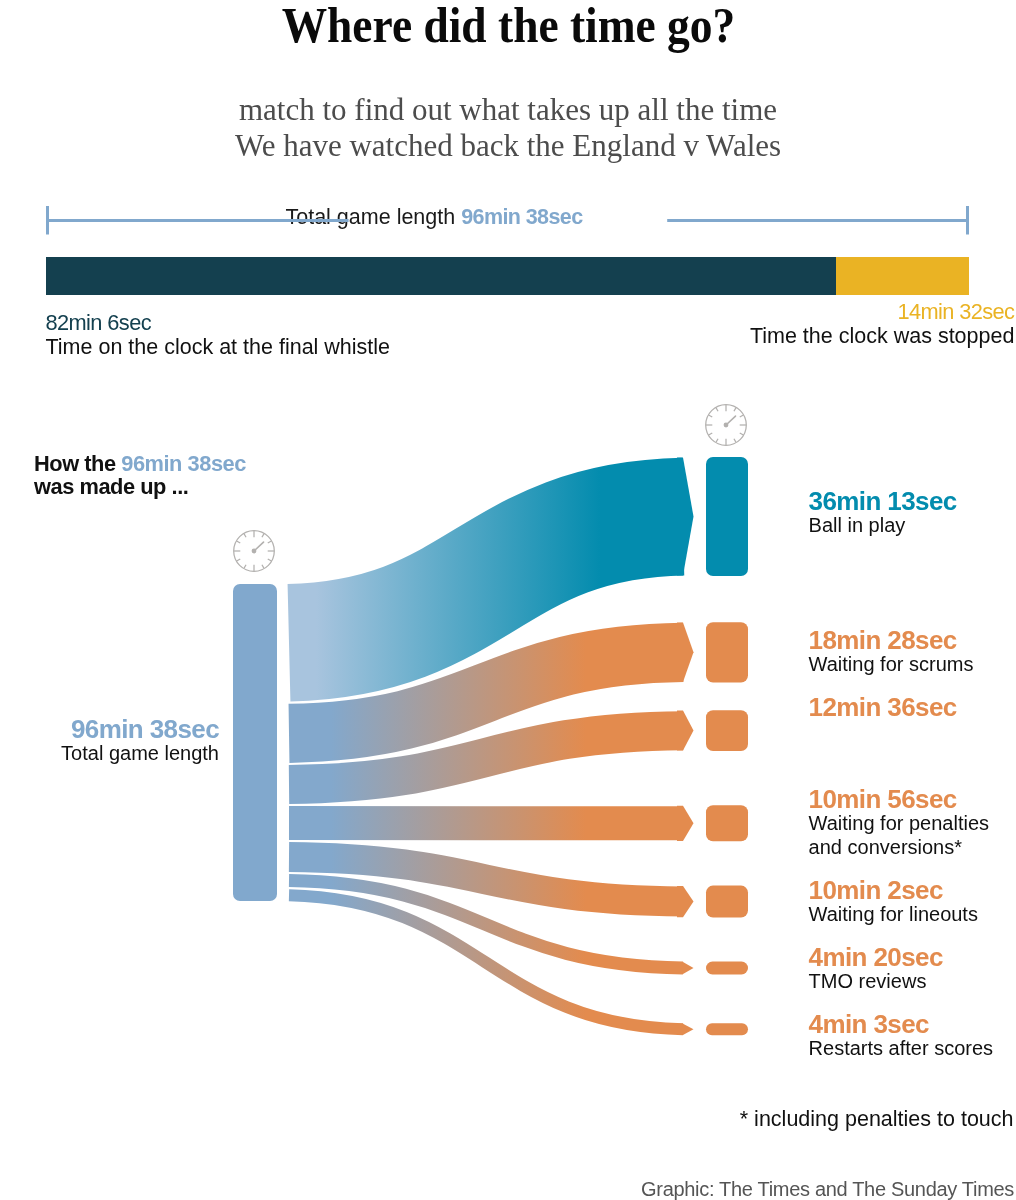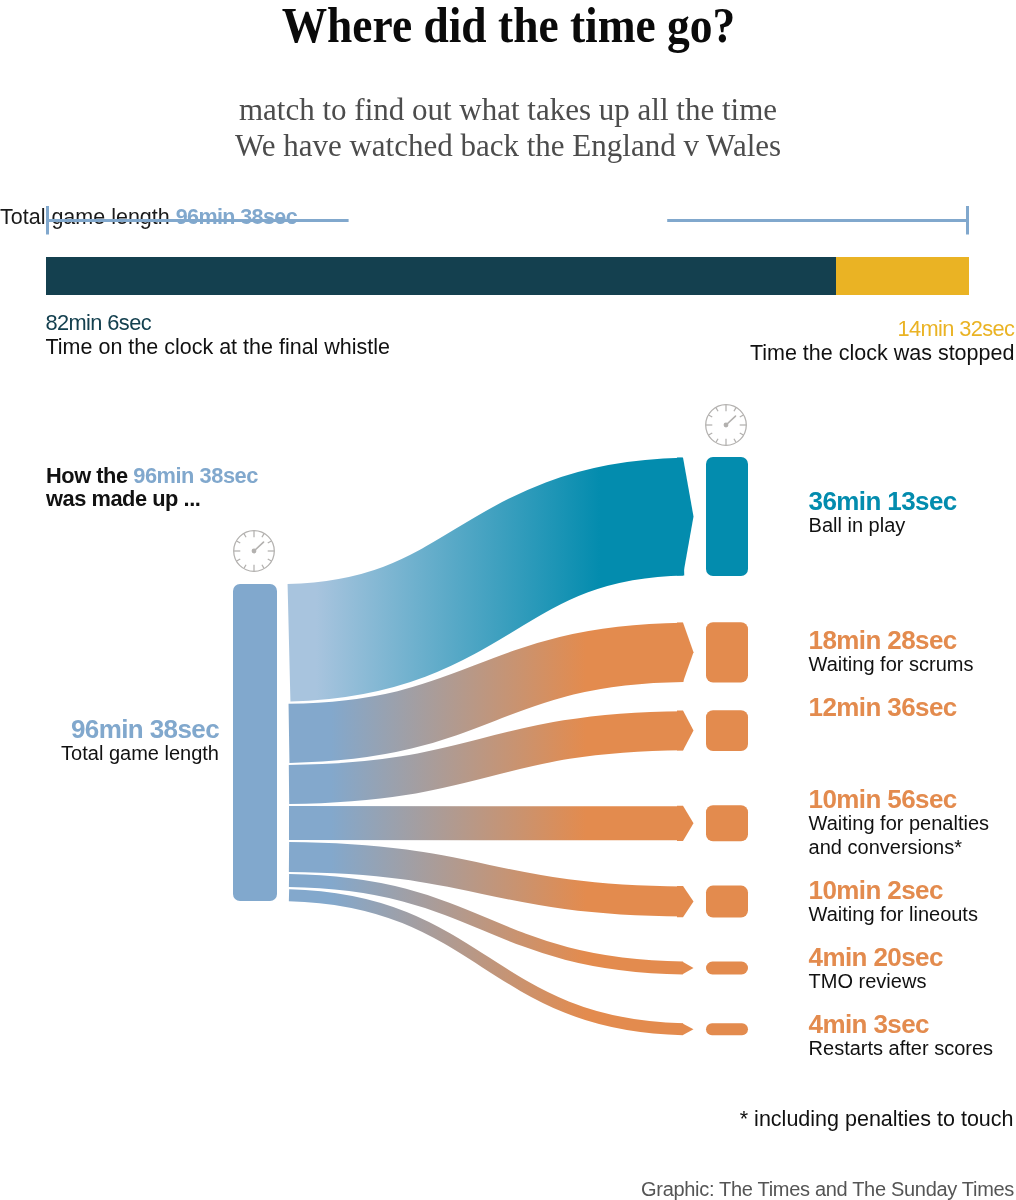--- a/index.html
+++ b/index.html
@@ -13,32 +13,32 @@
   
   #title{left:0;top:-3px;width:1016px;text-align:center;
          font-family:"Liberation Serif",serif;font-weight:700;
          font-size:51.6px;line-height:55px;color:#0a0a0a;}
   #title span{display:inline-block;transform:scaleX(0.881);transform-origin:center;}
   #subtitle{left:0;top:91.5px;width:1016px;text-align:center;
             font-family:"Liberation Serif",serif;font-weight:400;
             font-size:31px;line-height:36.5px;color:#4c4c4c;}
 
   
-  #totalbar-caption{left:0;top:205.8px;width:868px;text-align:left;
+  #totalbar-caption{left:0;top:205.8px;width:868px;text-align:center;
                     font-size:21.5px;line-height:23.4px;color:#1a1a1a;}
   #totalbar-caption .v{color:#81a8cd;font-weight:700;letter-spacing:-0.6px;}
 
   .legend-val{font-weight:400;font-size:21.8px;line-height:24.2px;letter-spacing:-0.6px;}
   .legend-lab{font-weight:400;font-size:21.5px;line-height:24.2px;color:#111;}
 
   
   .sk-val{font-weight:700;font-size:26px;line-height:24.1px;letter-spacing:-0.6px;}
   .sk-lab{font-weight:400;font-size:20px;line-height:24.1px;color:#111;}
 
-  #howthe{left:46px;top:451.9px;font-weight:700;font-size:21.8px;line-height:23.6px;color:#111;letter-spacing:-0.45px;margin-top:12px;}
+  #howthe{left:34px;top:451.9px;font-weight:700;font-size:21.8px;line-height:23.6px;color:#111;letter-spacing:-0.45px;}
   #howthe .v{color:#81a8cd;}
 
   #srclabel{left:0px;top:716.7px;width:219px;text-align:right;}
   #srclabel .sk-val{color:#81a8cd;}
 
   #footnote{right:46.5px;top:1107.5px;font-size:21.5px;line-height:23.4px;color:#111;}
   #credit{right:46px;top:1178px;letter-spacing:-0.31px;font-size:20px;line-height:23.4px;color:#555;}
 </style>
 </head>
 <body>
@@ -154,21 +154,21 @@
         <line x1="718.05" y1="411.23" x2="715.95" y2="407.59"></line>
         <line x1="726" y1="425" x2="735.51" y2="416.13" stroke-width="1.6" stroke-linecap="round"></line>
         <circle cx="726" cy="425" r="2.4" fill="#b3b1af" stroke="none"></circle>
       </g>
     </svg>
 
   <div class="abs" style="left:45.5px;top:311.2px">
     <div class="legend-val" style="color:#14404f">82min 6sec</div>
     <div class="legend-lab">Time on the clock at the final whistle</div>
   </div>
-  <div class="abs" style="right:45.6px;top:317px;text-align:right">
+  <div class="abs" style="right:45.6px;top:300px;text-align:right">
     <div class="legend-val" style="color:#eab324">14min 32sec</div>
     <div class="legend-lab">Time the clock was stopped</div>
   </div>
 
   <div class="abs" id="howthe">
     <div><span>How the </span><span class="v">96min 38sec</span></div>
     <div>was made up ...</div>
   </div>
 
   <div class="abs" id="srclabel">

